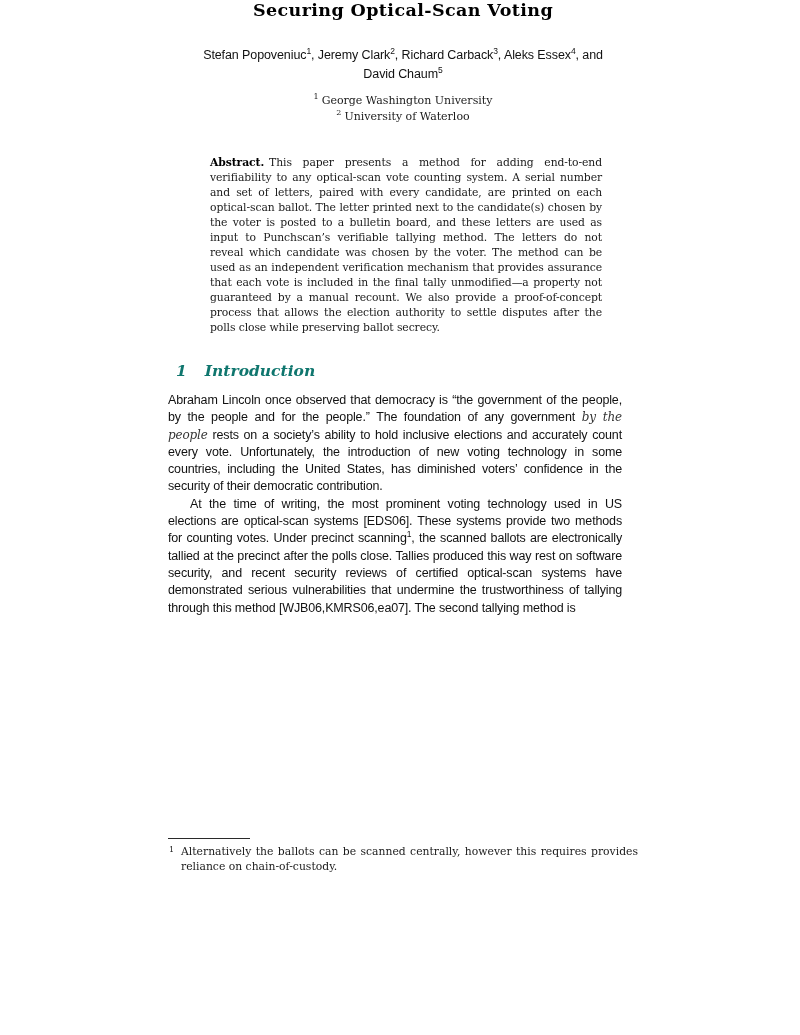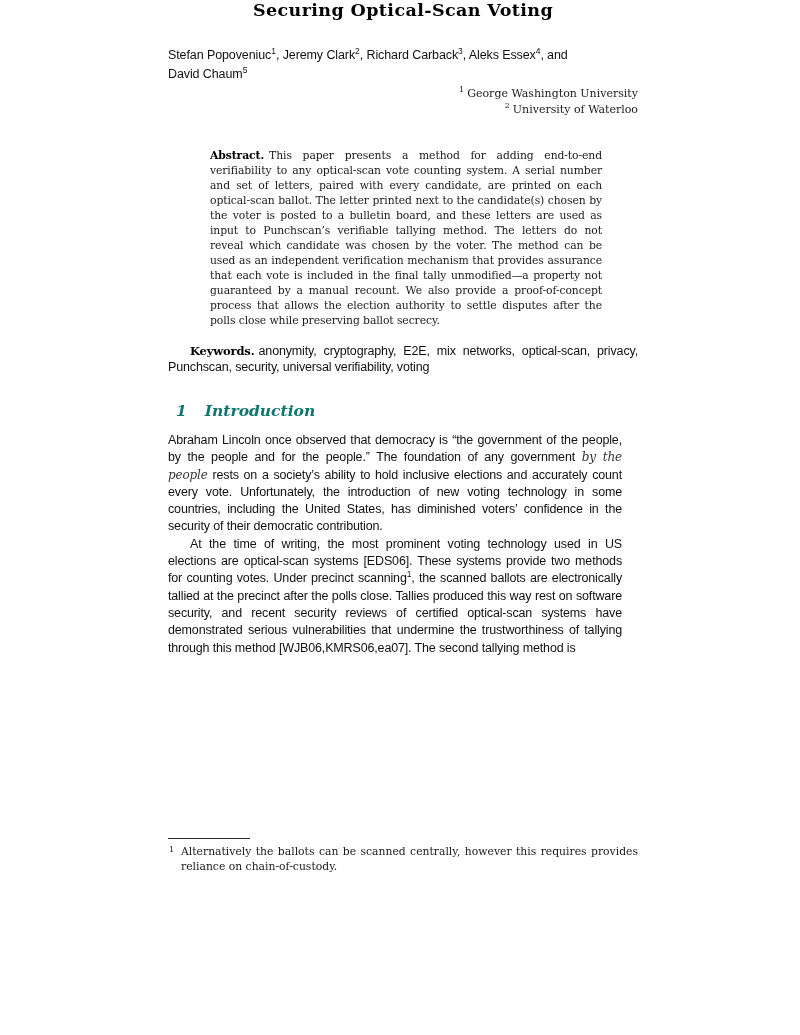--- a/index.html
+++ b/index.html
@@ -24,34 +24,35 @@
     text-align: center;
     font-family: "DejaVu Serif", serif;
     font-weight: bold;
     font-size: 17.5px;
     letter-spacing: 0.4px;
     color: #000;
   }
   
   .authors {
     margin-top: 26px;
+    text-align: center;
     font-family: "Liberation Sans", sans-serif;
     font-size: 12.5px;
     line-height: 19px;
     letter-spacing: -0.1px;
     color: #111;
   }
   .authors sup {
     font-size: 8.5px;
     line-height: 0;
   }
   
   .affiliations {
-    margin-top: 2px;
-    text-align: right;
+    margin-top: 9px;
+    text-align: center;
     font-family: "DejaVu Serif", serif;
     font-size: 11px;
     line-height: 16px;
     color: #1a1a1a;
   }
   .affiliations sup { font-size: 8px; line-height: 0; }
   .affiliations .affil-name { margin-left: 3px; }
   
   .abstract {
     margin: 30px 36px 0 42px;
@@ -153,21 +154,20 @@
     <span><span>Stefan Popoveniuc</span><sup>1</sup><span>, </span></span><span><span>Jeremy Clark</span><sup>2</sup><span>, </span></span><span><span>Richard Carback</span><sup>3</sup><span>, </span></span><span><span>Aleks Essex</span><sup>4</sup><span>, and </span></span><br><span><span>David Chaum</span><sup>5</sup></span>
   </div>
 
   <div class="affiliations">
     <div><sup>1</sup><span class="affil-name">George Washington University</span></div>
     <div><sup>2</sup><span class="affil-name">University of Waterloo</span></div>
   </div>
 
   <p class="abstract"><span class="abs-label">Abstract.</span><span>This paper presents a method for adding end-to-end verifiability to any optical-scan vote counting system. A serial number and set of letters, paired with every candidate, are printed on each optical-scan ballot. The letter printed next to the candidate(s) chosen by the voter is posted to a bulletin board, and these letters are used as input to Punchscan’s verifiable tallying method. The letters do not reveal which candidate was chosen by the voter. The method can be used as an independent verification mechanism that provides assurance that each vote is included in the final tally unmodified—a property not guaranteed by a manual recount. We also provide a proof-of-concept process that allows the election authority to settle disputes after the polls close while preserving ballot secrecy.</span></p>
 
-  <p class="keywords"><span class="kw-label">Keywords.</span><span>anonymity, cryptography, E2E, mix networks, optical-scan, privacy, Punchscan, security, universal verifiability, voting</span></p>
 
   <h2 class="section-heading"><span>1</span><span class="sec-title">Introduction</span></h2>
 
   <p class="para"><span>Abraham Lincoln once observed that democracy is “the government of the people, by the people and for the people.” The foundation of any government </span><span class="serif-italic">by the people</span><span> rests on a society’s ability to hold inclusive elections and accurately count every vote. Unfortunately, the introduction of new voting technology in some countries, including the United States, has diminished voters’ confidence in the security of their democratic contribution.</span></p>
 
   <p class="para no-gap indented"><span>At the time of writing, the most prominent voting technology used in US elections are optical-scan systems [EDS06]. These systems provide two methods for counting votes. Under precinct scanning</span><sup>1</sup><span>, the scanned ballots are electronically tallied at the precinct after the polls close. Tallies produced this way rest on software security, and recent security reviews of certified optical-scan systems have demonstrated serious vulnerabilities that undermine the trustworthiness of tallying through this method [WJB06,KMRS06,ea07]. The second tallying method is</span></p>
 
 </div>
 
 <div class="footnote">

